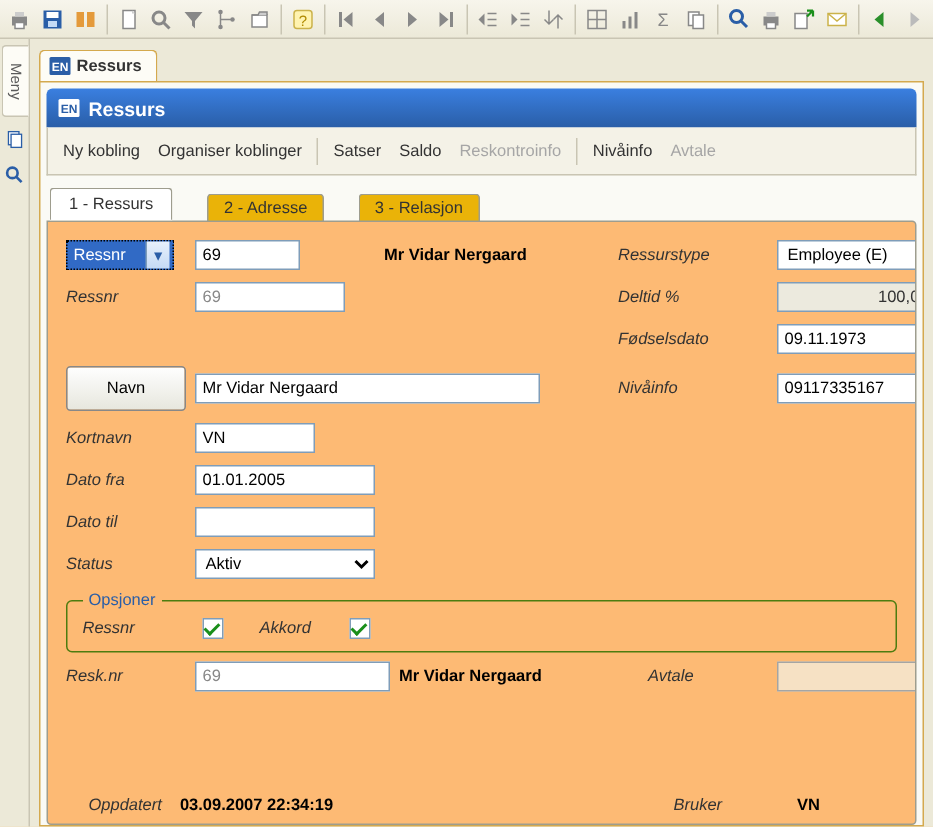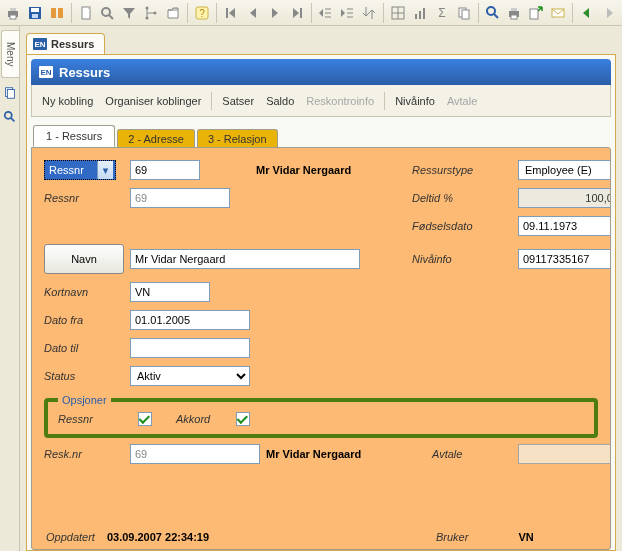--- a/index.html
+++ b/index.html
@@ -132,20 +132,21 @@
   }
   .sub-item.disabled { color: #a6a6a6; cursor: default; }
   .sub-sep { width:1px; height:18px; background:#c9c5b3; margin: 0 4px; }
 
   
   .inner-tabrow {
     margin-top: 8px;
     display: flex; align-items: flex-end;
     height: 22px;
     padding-left: 2px;
+    gap: 21px;
   }
   .inner-tab {
     padding: 3px 10px;
     background: #eab308;
     border: 1px solid #9e9d8e;
     border-bottom: none;
     border-radius: 3px 3px 0 0;
     margin-right: 2px;
     color: #333;
     cursor: pointer;
@@ -209,32 +210,32 @@
     display:inline-flex; align-items:center; justify-content:center;
     background:#fff;
     cursor:pointer;
   }
   .chk.checked::after {
     content:""; width:8px; height:4px;
     border-left:2px solid #1a8f1a; border-bottom:2px solid #1a8f1a;
     transform: rotate(-45deg) translate(0px,-1px);
   }
   fieldset.opts {
-    border:4px solid #4d7c0f;
+    border:1px solid #4d7c0f;
     border-radius:4px;
     margin:8px 0 6px 0;
     padding:6px 10px 8px 10px;
   }
   fieldset.opts legend {
     color:#2a5ea7;
     padding:0 4px;
     font-size:11px;
   }
   .footer {
-    position:absolute; bottom:6px; left:14px; right:14px;
+    position:absolute; bottom:6px; left:27px; right:14px;
     display:flex; justify-content:flex-start; gap:0;
   }
   .footer .pair { display:flex; gap:12px; align-items:center;}
   .footer .pair.right { position:absolute; left:390px;}
   .footer .val { font-weight:bold; }
   .dropdown-highlight {
     background:#316ac5; color:#fff; border:1px dotted #000;
     display:inline-flex; align-items:center; justify-content:space-between;
     height:20px; padding:0 2px 0 4px; width:72px; cursor:pointer;
   }

